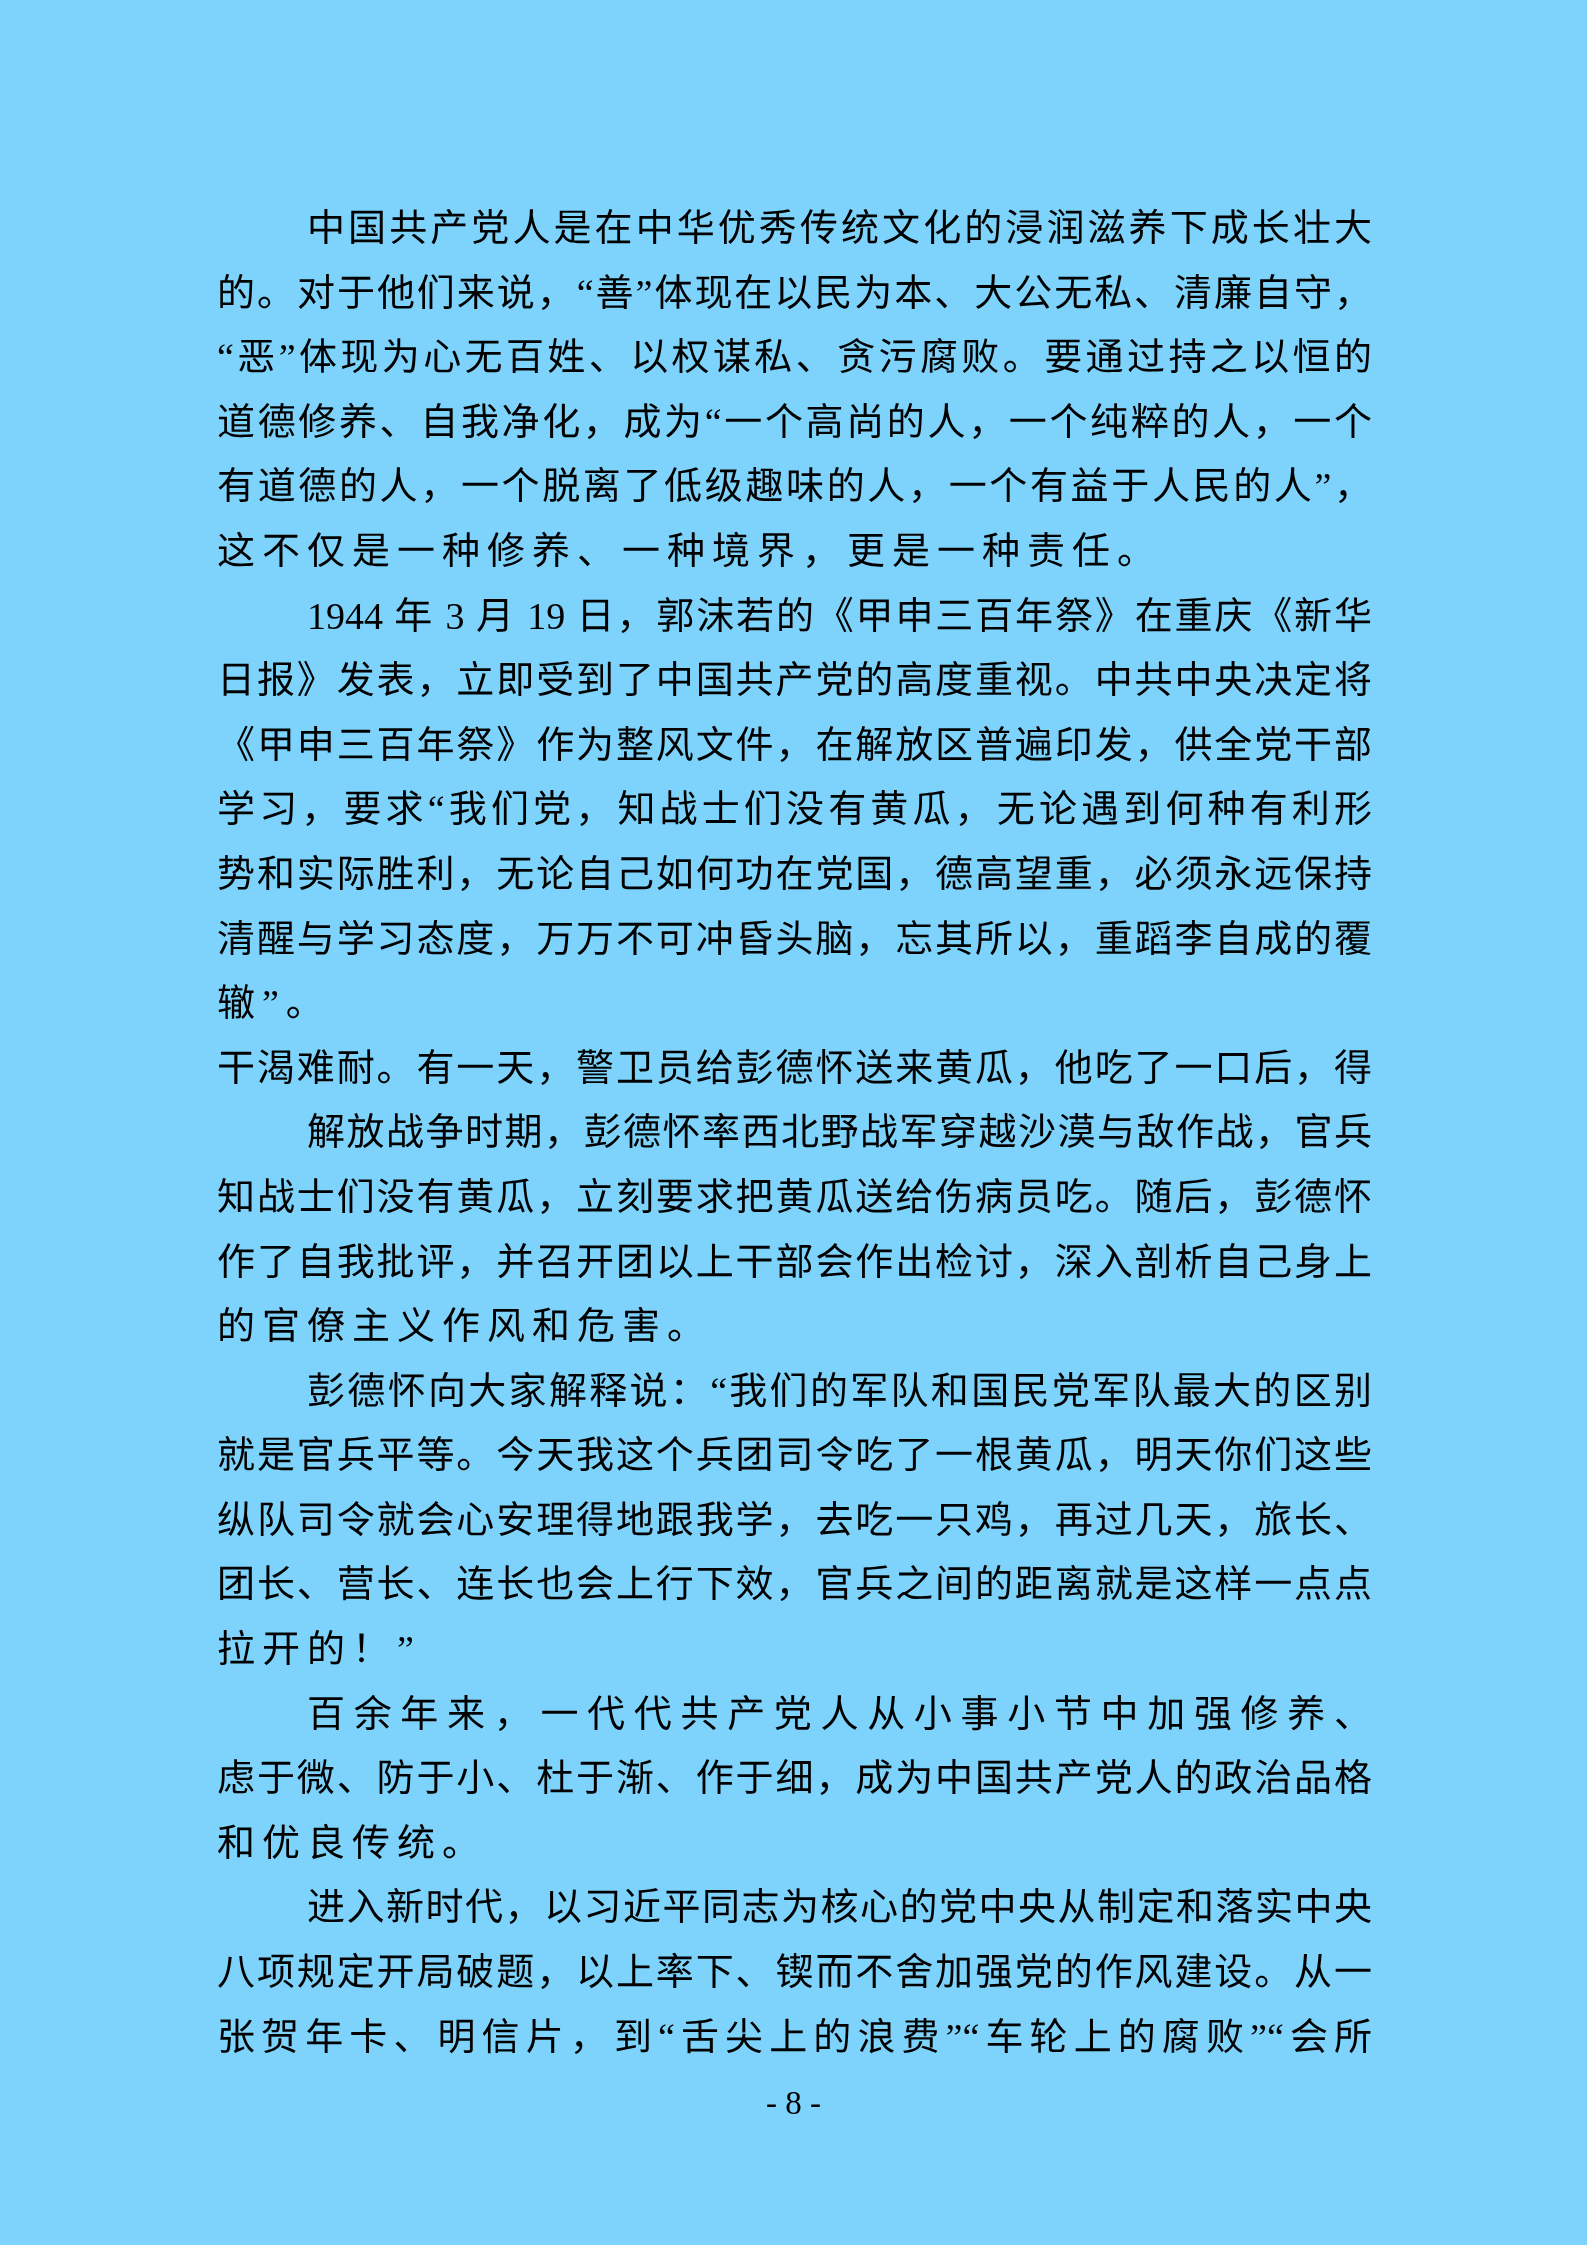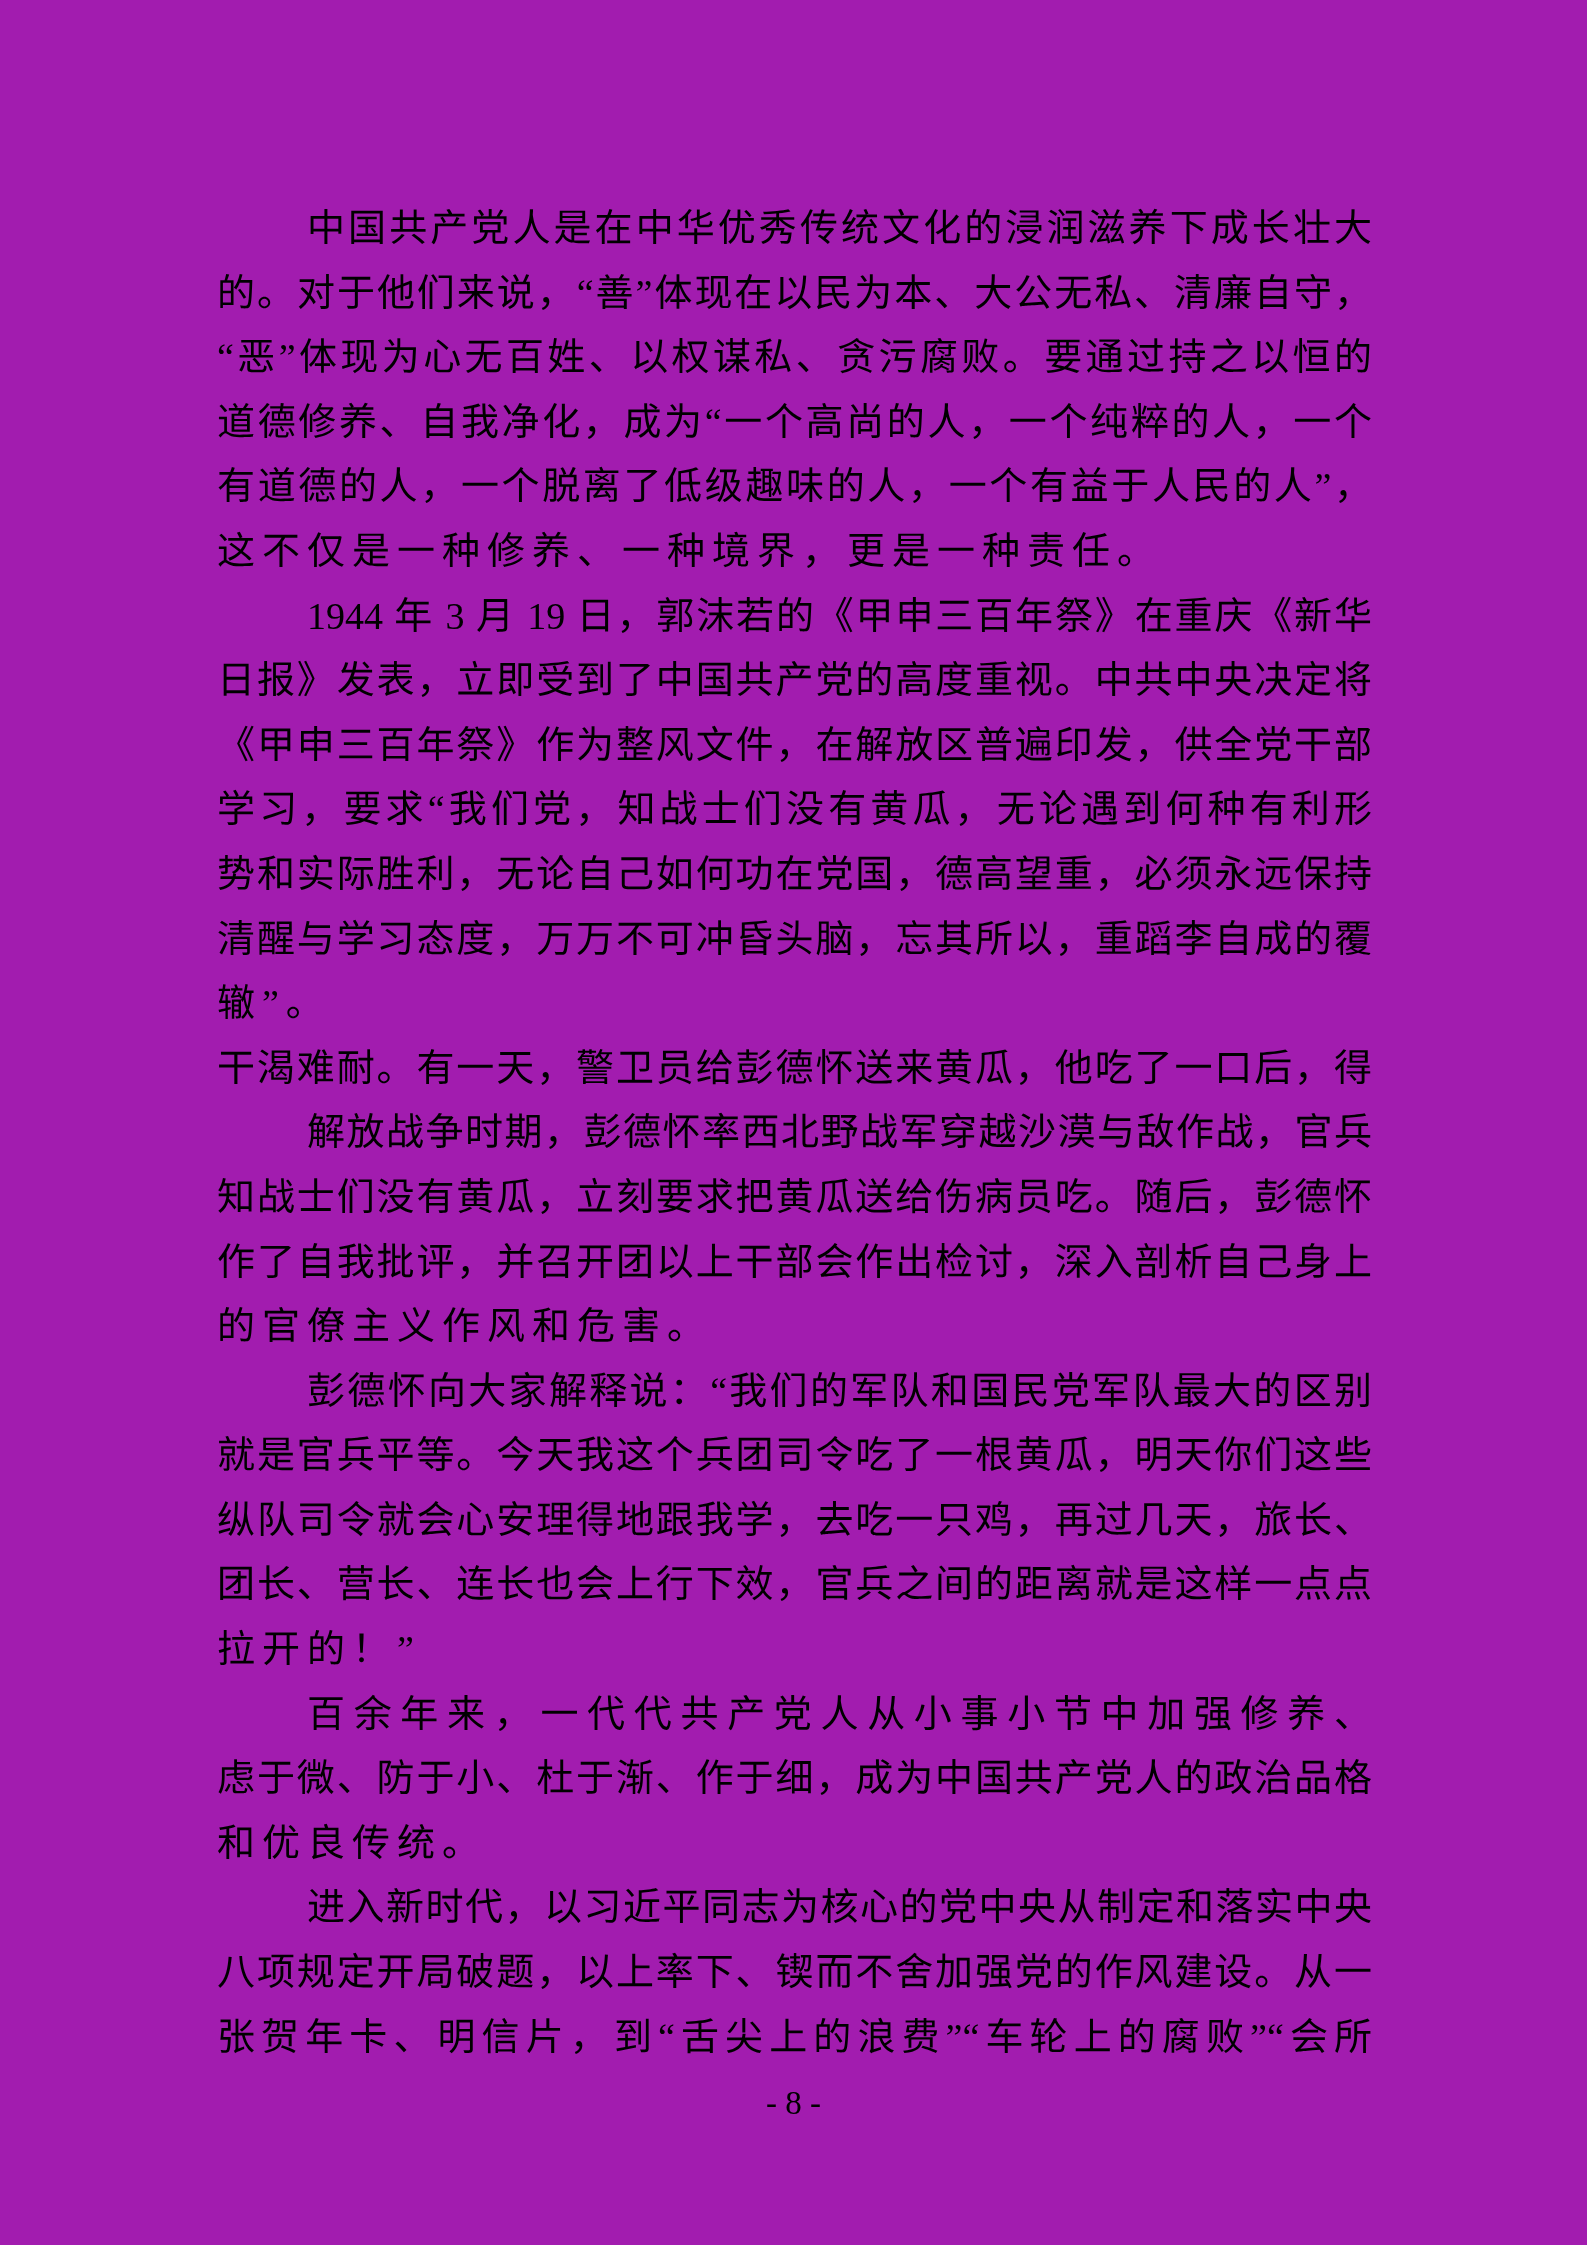--- a/index.html
+++ b/index.html
@@ -13,21 +13,21 @@
     position: relative;
     overflow: hidden;
     font-family: "Liberation Serif", "DejaVu Serif", serif;
     color: #000000;
   }
   .page {
     position: absolute;
     left: 0; top: 0;
     width: 1587px;
     height: 2245px;
-    background: #a21caf;
+    background: #7dd3fc;
   }
   .page-body {
     position: absolute;
     left: 217px;
     top: 196px;
     width: 1155px;
     font-size: 38px;
     line-height: 64.6px;
     color: #000000;
   }

